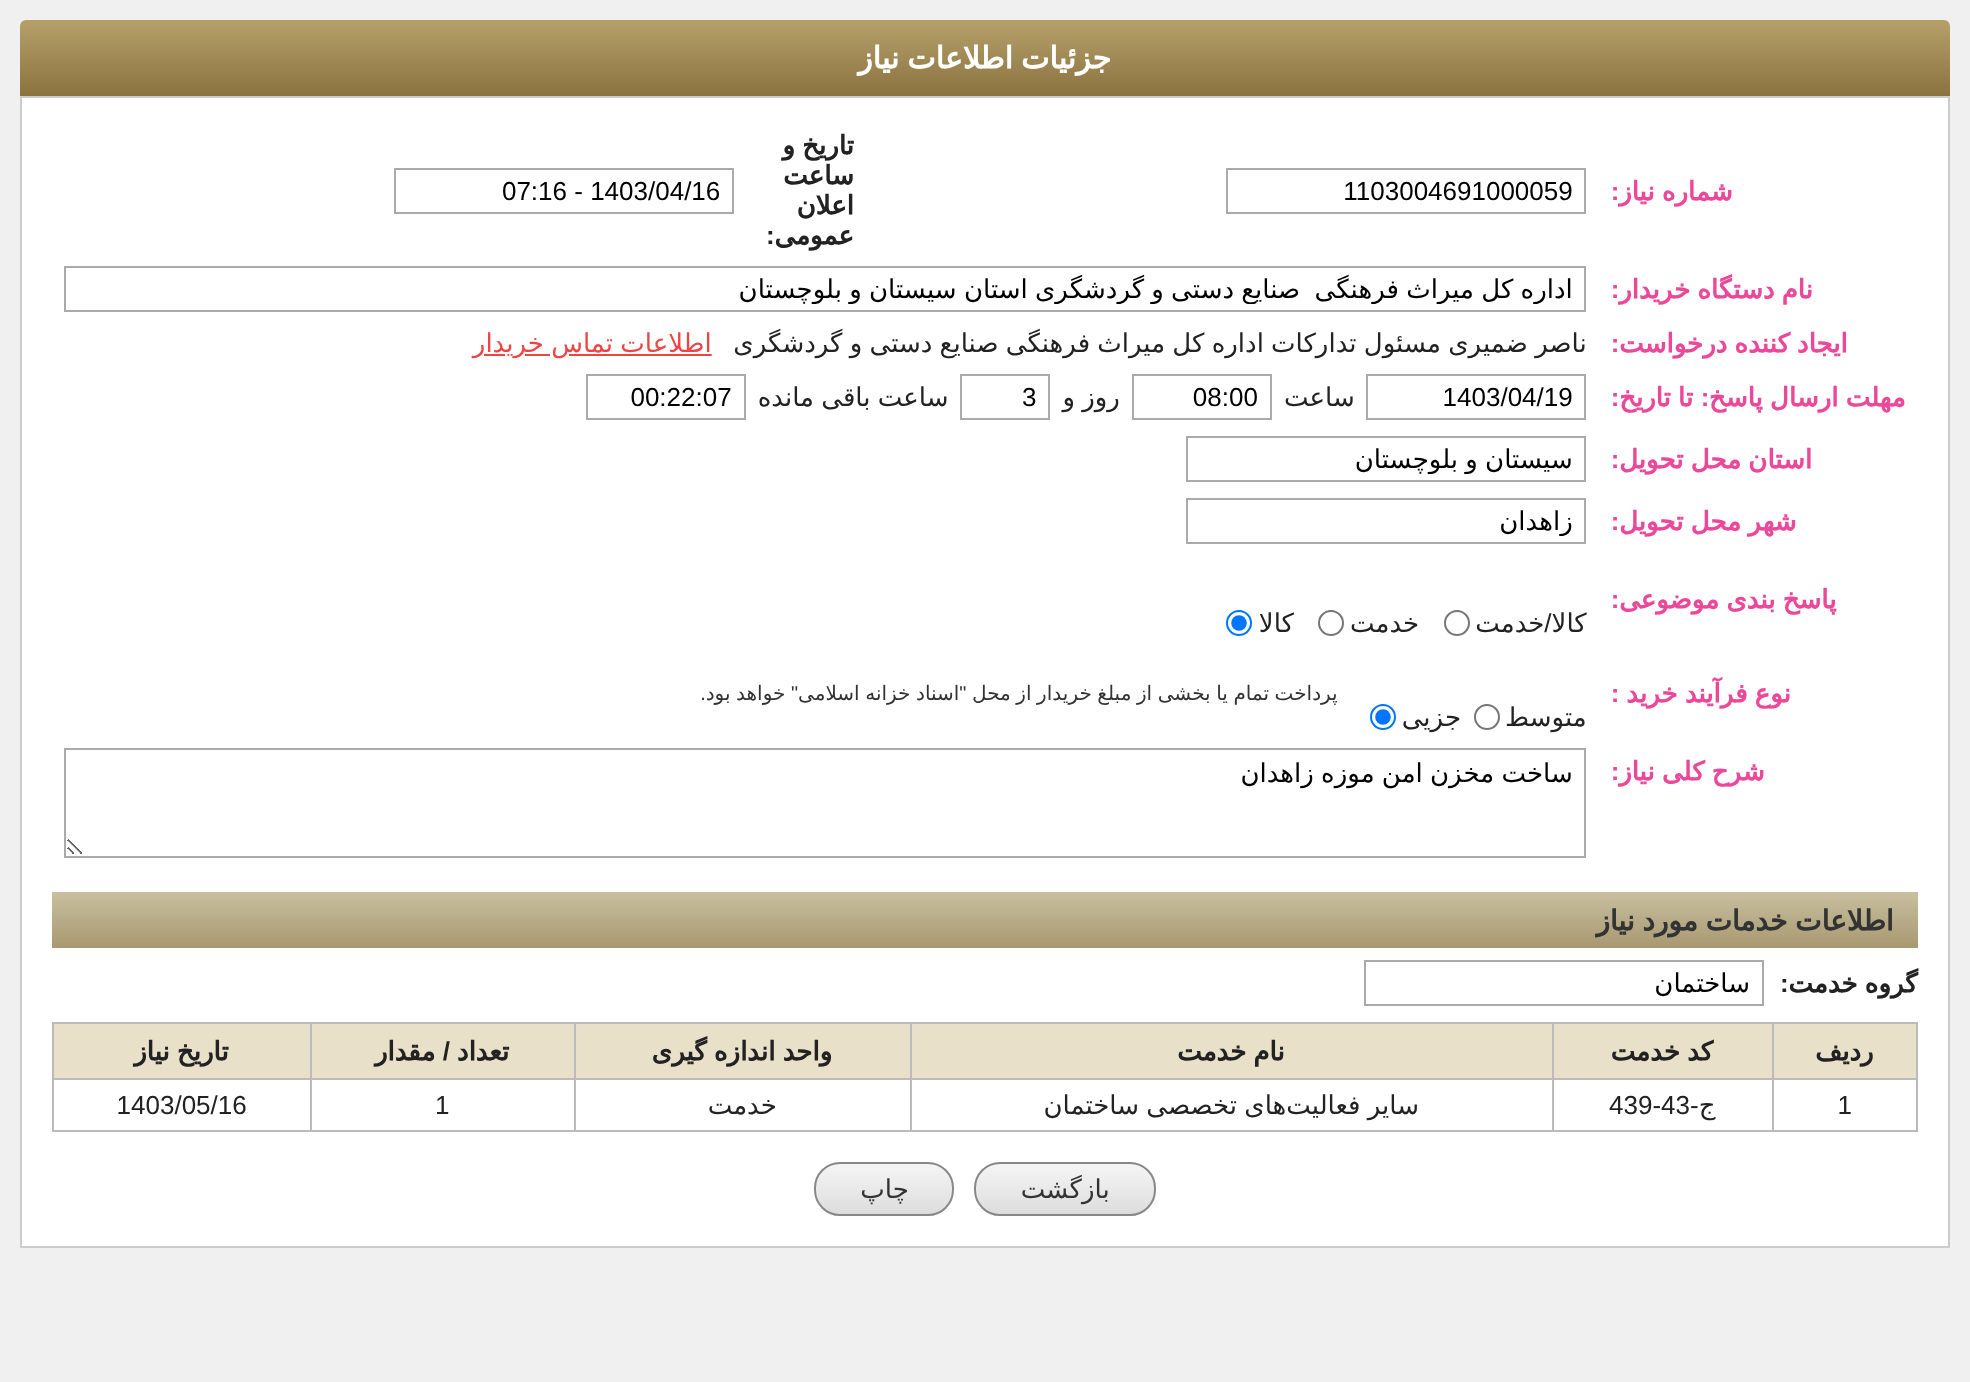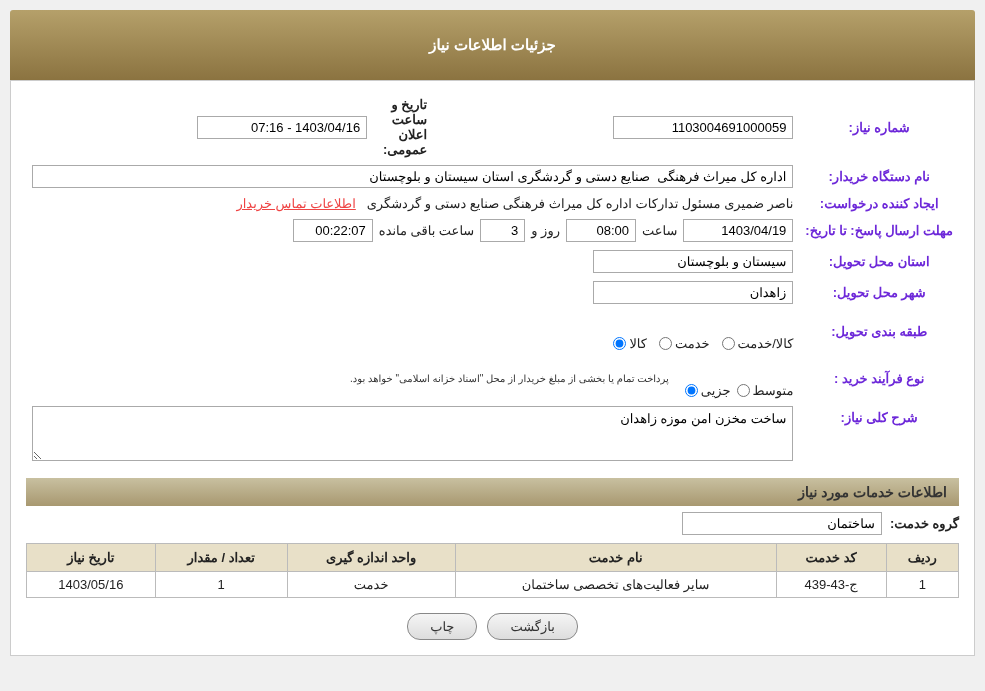--- a/index.html
+++ b/index.html
@@ -13,43 +13,43 @@
     .page-wrapper {
       width: 985px;
       min-height: 691px;
       background: #f0f0f0;
       padding: 10px;
     }
     .header-bar {
       background: linear-gradient(to bottom, #b5a06a, #8b7340);
       color: #fff;
       text-align: center;
-      padding: 26px 15px;
+      padding: 10px 15px;
       font-size: 15px;
       font-weight: bold;
       border-radius: 3px 3px 0 0;
       margin-bottom: 0;
     }
     .main-panel {
       background: #fff;
       border: 1px solid #ccc;
       padding: 12px 15px 15px 15px;
     }
     .info-table {
       width: 100%;
       border-collapse: collapse;
       margin-bottom: 8px;
     }
     .info-table td {
       padding: 4px 6px;
       vertical-align: middle;
     }
     .label-cell {
-      text-align: center;
-      color: #6d28d9;
+      text-align: left;
+      color: #ec4899;
       font-weight: bold;
       white-space: nowrap;
       width: 140px;
     }
     .value-cell {
       text-align: right;
     }
     .input-box {
       border: 1px solid #aaa;
       background: #fff;
@@ -231,21 +231,21 @@
       </tr>
 
       <tr>
         <td class="label-cell">شهر محل تحویل:</td>
         <td class="value-cell" colspan="3">
           <input class="input-box" style="width: 200px;" type="text" readonly="" value="زاهدان">
         </td>
       </tr>
 
       <tr>
-        <td class="label-cell">طبقه بندی تحویل:</td>
+        <td class="label-cell">پاسخ بندی موضوعی:</td>
         <td class="value-cell" colspan="3">
           <div class="radio-group">
             <label class="radio-item">
               <span>کالا/خدمت</span>
               <input type="radio" name="category" style="">
             </label>
             <label class="radio-item">
               <span>خدمت</span>
               <input type="radio" name="category" style="">
             </label>

